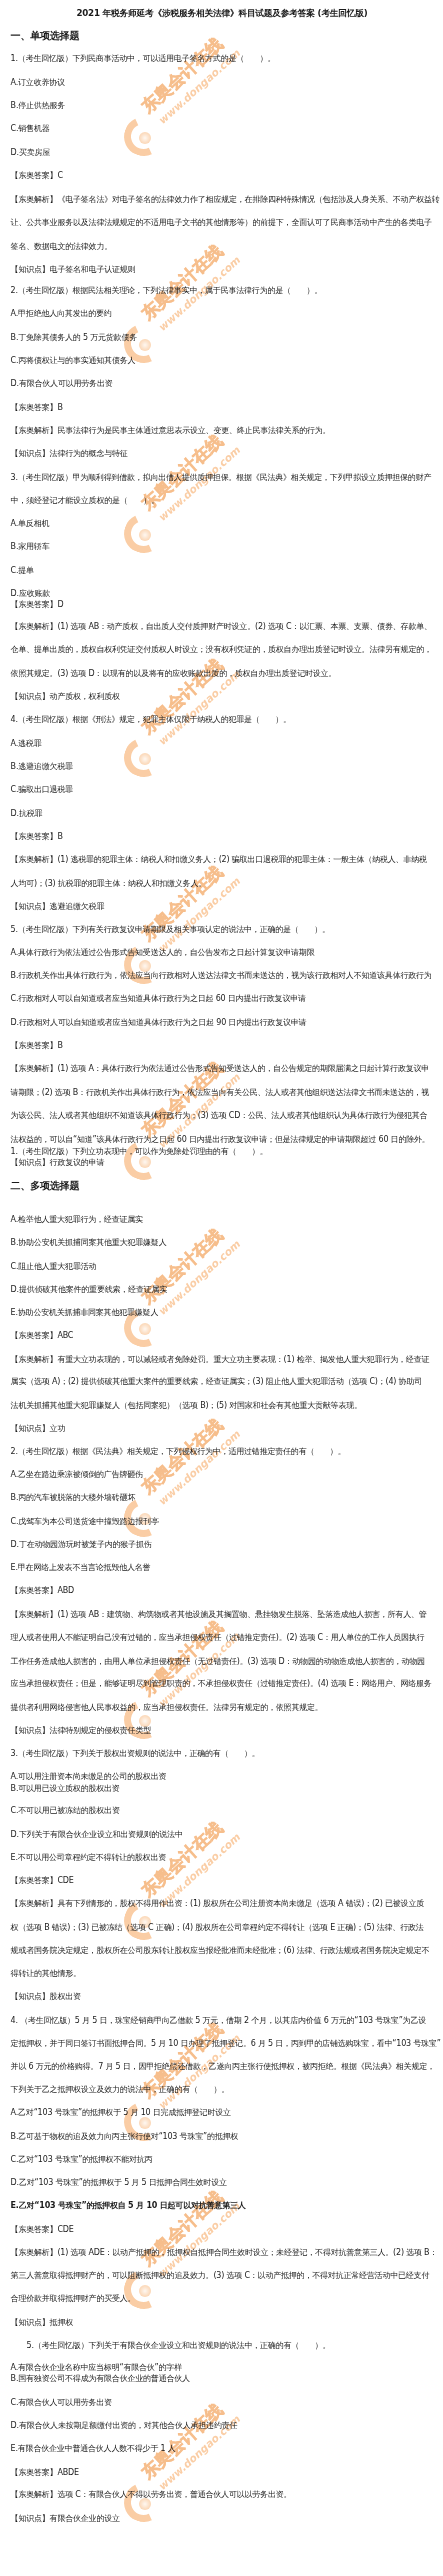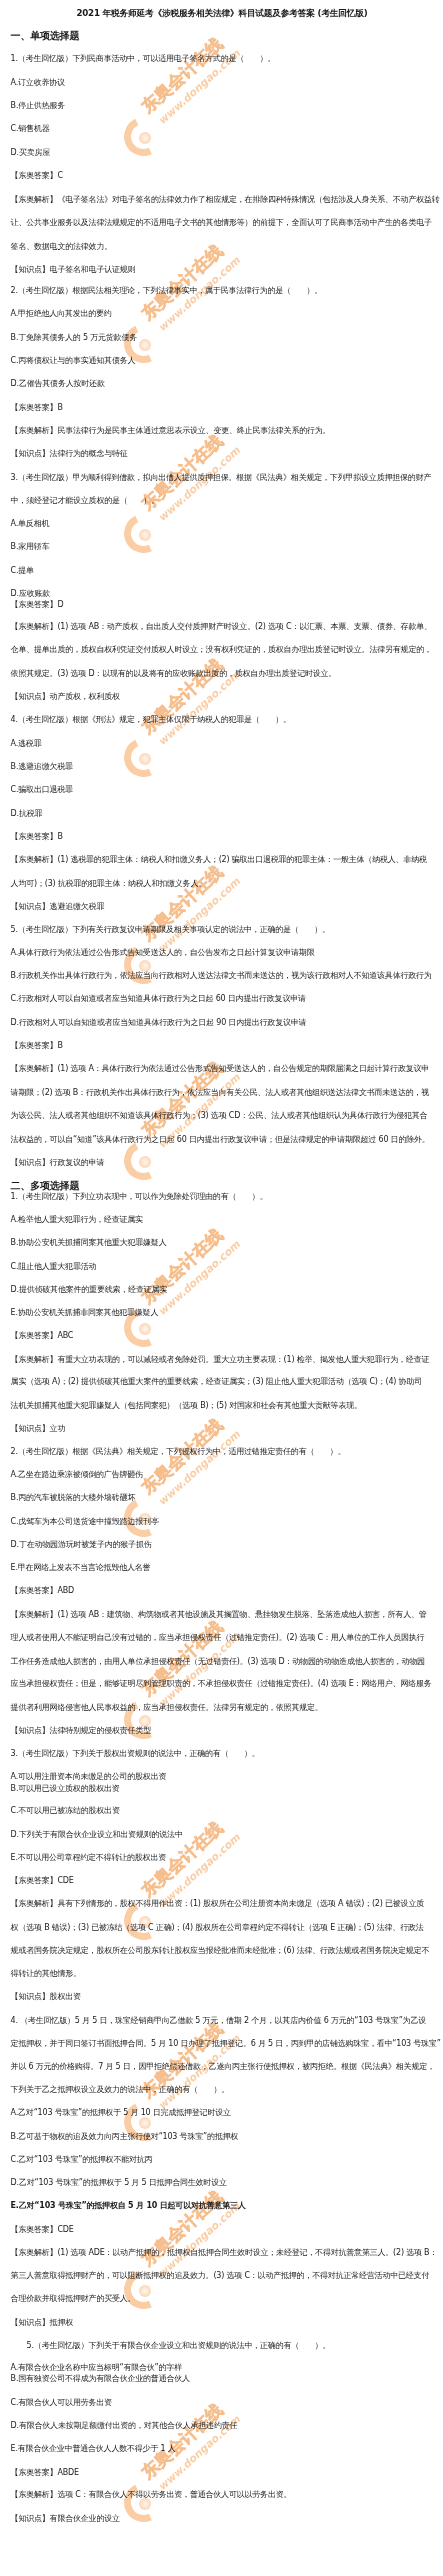--- a/index.html
+++ b/index.html
@@ -112,21 +112,21 @@
     <div class="ln" style="top: 148px;">D.买卖房屋</div>
     <div class="ln" style="top: 171px;">【东奥答案】C</div>
     <div class="ln" style="top: 195px;">【东奥解析】《电子签名法》对电子签名的法律效力作了相应规定，在排除四种特殊情况（包括涉及人身关系、不动产权益转</div>
     <div class="ln" style="top: 218px;">让、公共事业服务以及法律法规规定的不适用电子文书的其他情形等）的前提下，全面认可了民商事活动中产生的各类电子</div>
     <div class="ln" style="top: 242px;">签名、数据电文的法律效力。</div>
     <div class="ln" style="top: 265px;">【知识点】电子签名和电子认证规则</div>
     <div class="ln" style="top: 286px;">2.（考生回忆版）根据民法相关理论，下列法律事实中，属于民事法律行为的是（　　）。</div>
     <div class="ln" style="top: 309px;">A.甲拒绝他人向其发出的要约</div>
     <div class="ln" style="top: 333px;">B.丁免除其债务人的 5 万元货款债务</div>
     <div class="ln" style="top: 356px;">C.丙将债权让与的事实通知其债务人</div>
-    <div class="ln" style="top: 379px;">D.乙催告其债务人按时还款</div>
+    <div class="ln" style="top: 379px;">D.有限合伙人可以用劳务出资</div>
     <div class="ln" style="top: 403px;">【东奥答案】B</div>
     <div class="ln" style="top: 426px;">【东奥解析】民事法律行为是民事主体通过意思表示设立、变更、终止民事法律关系的行为。</div>
     <div class="ln" style="top: 449px;">【知识点】法律行为的概念与特征</div>
     <div class="ln" style="top: 473px;">3.（考生回忆版）甲为顺利得到借款，拟向出借人提供质押担保。根据《民法典》相关规定，下列甲拟设立质押担保的财产</div>
     <div class="ln" style="top: 496px;">中，须经登记才能设立质权的是（　　）。</div>
     <div class="ln" style="top: 519px;">A.单反相机</div>
     <div class="ln" style="top: 542px;">B.家用轿车</div>
     <div class="ln" style="top: 566px;">C.提单</div>
     <div class="ln" style="top: 589px;">D.应收账款</div>
     <div class="ln" style="top: 600px;">【东奥答案】D</div>
@@ -148,21 +148,21 @@
     <div class="ln" style="top: 971px;">B.行政机关作出具体行政行为，依法应当向行政相对人送达法律文书而未送达的，视为该行政相对人不知道该具体行政行为</div>
     <div class="ln" style="top: 994px;">C.行政相对人可以自知道或者应当知道具体行政行为之日起 60 日内提出行政复议申请</div>
     <div class="ln" style="top: 1018px;">D.行政相对人可以自知道或者应当知道具体行政行为之日起 90 日内提出行政复议申请</div>
     <div class="ln" style="top: 1041px;">【东奥答案】B</div>
     <div class="ln" style="top: 1064px;">【东奥解析】(1) 选项 A：具体行政行为依法通过公告形式告知受送达人的，自公告规定的期限届满之日起计算行政复议申</div>
     <div class="ln" style="top: 1088px;">请期限；(2) 选项 B：行政机关作出具体行政行为，依法应当向有关公民、法人或者其他组织送达法律文书而未送达的，视</div>
     <div class="ln" style="top: 1111px;">为该公民、法人或者其他组织不知道该具体行政行为；(3) 选项 CD：公民、法人或者其他组织认为具体行政行为侵犯其合</div>
     <div class="ln" style="top: 1135px;">法权益的，可以自“知道”该具体行政行为之日起 60 日内提出行政复议申请；但是法律规定的申请期限超过 60 日的除外。</div>
     <div class="ln" style="top: 1158px;">【知识点】行政复议的申请</div>
     <div class="ln sec" style="top: 1181px;">二、多项选择题</div>
-    <div class="ln" style="top: 1192px;">1.（考生回忆版）下列立功表现中，可以作为免除处罚理由的有（　　）。</div>
+    <div class="ln" style="top: 1147px;">1.（考生回忆版）下列立功表现中，可以作为免除处罚理由的有（　　）。</div>
     <div class="ln" style="top: 1215px;">A.检举他人重大犯罪行为，经查证属实</div>
     <div class="ln" style="top: 1238px;">B.协助公安机关抓捕同案其他重大犯罪嫌疑人</div>
     <div class="ln" style="top: 1262px;">C.阻止他人重大犯罪活动</div>
     <div class="ln" style="top: 1285px;">D.提供侦破其他案件的重要线索，经查证属实</div>
     <div class="ln" style="top: 1308px;">E.协助公安机关抓捕非同案其他犯罪嫌疑人</div>
     <div class="ln" style="top: 1331px;">【东奥答案】ABC</div>
     <div class="ln" style="top: 1355px;">【东奥解析】有重大立功表现的，可以减轻或者免除处罚。重大立功主要表现：(1) 检举、揭发他人重大犯罪行为，经查证</div>
     <div class="ln" style="top: 1377px;">属实（选项 A)；(2) 提供侦破其他重大案件的重要线索，经查证属实；(3) 阻止他人重大犯罪活动（选项 C)；(4) 协助司</div>
     <div class="ln" style="top: 1401px;">法机关抓捕其他重大犯罪嫌疑人（包括同案犯）（选项 B)；(5) 对国家和社会有其他重大贡献等表现。</div>
     <div class="ln" style="top: 1424px;">【知识点】立功</div>

